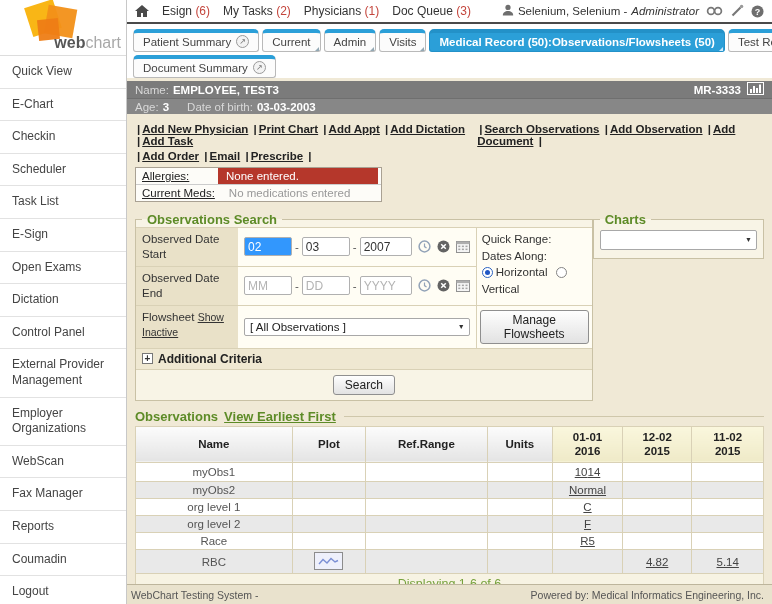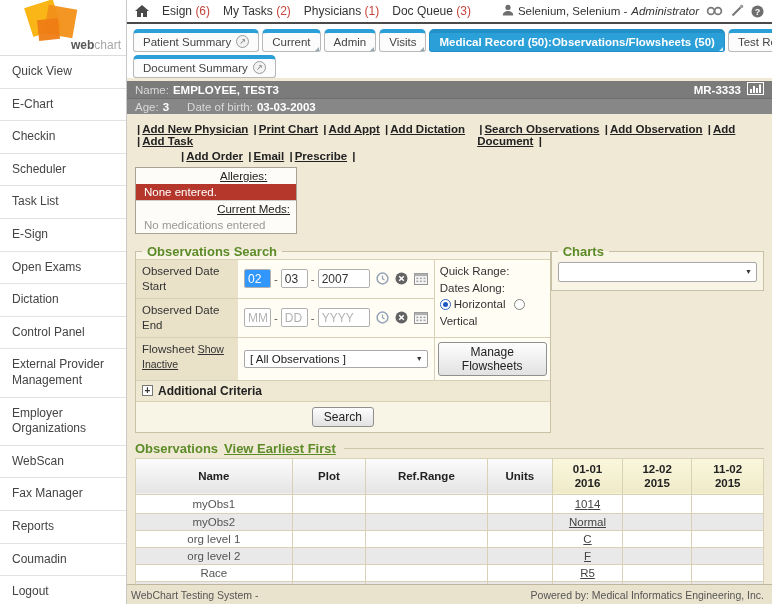--- a/index.html
+++ b/index.html
@@ -7,21 +7,21 @@
 body {background:#f0e9d6;font-family:"Liberation Sans",sans-serif;position:relative;overflow:hidden;}
 a {cursor:pointer;}
 
 
 .sidebar {position:absolute;left:0;top:0;width:127px;background:#fff;border-right:1px solid #c8c8c8;border-bottom:1px solid #c8c8c8;z-index:5;}
 .logo {height:56px;border-bottom:1px solid #ddd;position:relative;overflow:hidden;}
 .sq {position:absolute;}
 .sq1 {width:30px;height:30px;left:28px;top:3px;background:#f9b616;transform:rotate(-18deg);}
 .sq2 {width:29px;height:29px;left:46px;top:7px;background:#f29018;transform:rotate(10deg);opacity:.95;}
 .sq3 {width:21px;height:21px;left:38px;top:19px;background:#ee7d15;transform:rotate(-6deg);opacity:.95;}
-.logo-text {position:absolute;bottom:3px;right:5px;font-size:12px;letter-spacing:0;}
+.logo-text {position:absolute;bottom:3px;right:5px;font-size:16px;letter-spacing:0;}
 .logo-web {font-weight:bold;color:#575757;}
 .logo-chart {color:#a8a8a8;}
 .side-item {padding:8px 4px 8px 12px;font-size:12px;color:#444;border-bottom:1px solid #e2e2e2;cursor:pointer;line-height:1.3;}
 
 
 .main {margin-left:127px;}
 .topnav {background:#fff;height:24px;display:flex;align-items:center;padding:0 8px;font-size:12px;color:#333;border-bottom:2px solid #4a4a4a;}
 .navitem {margin-left:13px;cursor:pointer;white-space:nowrap;}
 .count {color:#c4453c;}
 .topnav-right {margin-left:auto;display:flex;align-items:center;gap:7px;}
@@ -46,21 +46,21 @@
 .bgap {width:18px;}
 .banner-right {margin-left:auto;display:flex;align-items:center;gap:6px;font-weight:bold;}
 
 
 .content {padding:9px 8px 0 8px;}
 .linkline {display:flex;justify-content:space-between;font-size:11.5px;color:#222;margin-bottom:3px;font-weight:bold;}
 .linkgroup a {color:#222;text-decoration:underline;}
 .pipe {margin:0 2px;font-weight:bold;}
 
 .chart-info {display:inline-block;background:#fdfcf8;border:1px solid #a9a193;margin:2px 0 10px;font-size:11.5px;}
-.ci-row {display:flex;align-items:flex-end;flex-direction:column;}
+.ci-row {display:flex;align-items:flex-start;}
 .ci-row + .ci-row {border-top:1px solid #ccc;}
 .ci-label {padding:2px 6px;min-width:82px;}
 .ci-label a {color:#222;text-decoration:underline;}
 .ci-value {padding:2px 8px;min-width:160px;}
 .ci-value.red {background:#b5372b;color:#fff;}
 .ci-value.meds {color:#999;}
 
 
 .panels {display:flex;align-items:flex-start;}
 fieldset {border:1px solid #c9c1a5;background:#f8f4e6;padding:0;margin:0;}
@@ -75,21 +75,21 @@
 .inp {background:#fffdf4;display:flex;align-items:center;gap:3px;}
 .qr {background:#fffdf4;border-left:1px solid #d9d1b6;grid-row:span 2;padding:3px 5px;font-size:11.5px;line-height:1.45;}
 .btncell {background:#fffdf4;border-left:1px solid #d9d1b6;padding:4px 3px;}
 .addl {grid-column:1/4;background:#efe8d2;font-weight:bold;font-size:12px;padding:3px 6px;display:flex;align-items:center;gap:5px;border-top:1px solid #d9d1b6;color:#222;}
 .plusbox {width:11px;height:11px;border:1px solid #777;background:#fff;font-size:10px;line-height:9px;text-align:center;color:#333;font-weight:bold;}
 .searchrow {grid-column:1/4;text-align:center;padding:5px;border-top:1px solid #d9d1b6;}
 
 .btn {font-family:inherit;font-size:12px;color:#222;background:linear-gradient(#fefefe,#e2e2e2);border:1px solid #8f8f8f;border-radius:3px;padding:2px 11px;cursor:pointer;}
 
 .dinput {height:19px;border:1px solid #b0b0b0;border-radius:2px;font-family:inherit;font-size:12px;padding:0 3px;background:#fff;color:#333;}
-.mm,.dd {width:27px;}
+.mm,.dd {width:48px;}
 .yy {width:52px;}
 .dinput.sel {background:#3297fd;color:#fff;}
 .dinput::placeholder {color:#b3b3b3;}
 .dash {color:#555;}
 .icnbtn {display:inline-flex;align-items:center;cursor:pointer;margin-left:3px;}
 
 .fakeselect {position:relative;background:#fff;border:1px solid #a8a8a8;border-radius:2px;font-size:11.5px;color:#222;padding:2px 16px 2px 5px;cursor:pointer;white-space:nowrap;}
 .fakeselect .arrow {position:absolute;right:4px;top:50%;transform:translateY(-54%);font-size:7px;color:#333;}
 .qr-select {display:inline-block;font-weight:bold;margin:1px 0 2px;}
 .flow-select {flex:1;}
@@ -259,21 +259,21 @@
         <span class="pipe">|</span><a>Add Dictation</a>
         <span class="pipe">|</span><a>Add Task</a>
       </span>
       <span class="linkgroup">
         <span class="pipe">|</span><a>Search Observations</a>
         <span class="pipe">|</span><a>Add Observation</a>
         <span class="pipe">|</span><a>Add Document</a>
         <span class="pipe">|</span>
       </span>
     </div>
-    <div class="linkline" style="justify-content:flex-start;margin-left:44px;">
+    <div class="linkline" style="justify-content:flex-start;">
       <span class="linkgroup">
         <span class="pipe">|</span><a>Add Order</a>
         <span class="pipe">|</span><a>Email</a>
         <span class="pipe">|</span><a>Prescribe</a>
         <span class="pipe">|</span>
       </span>
     </div>
 
     
     <div class="chart-info">

